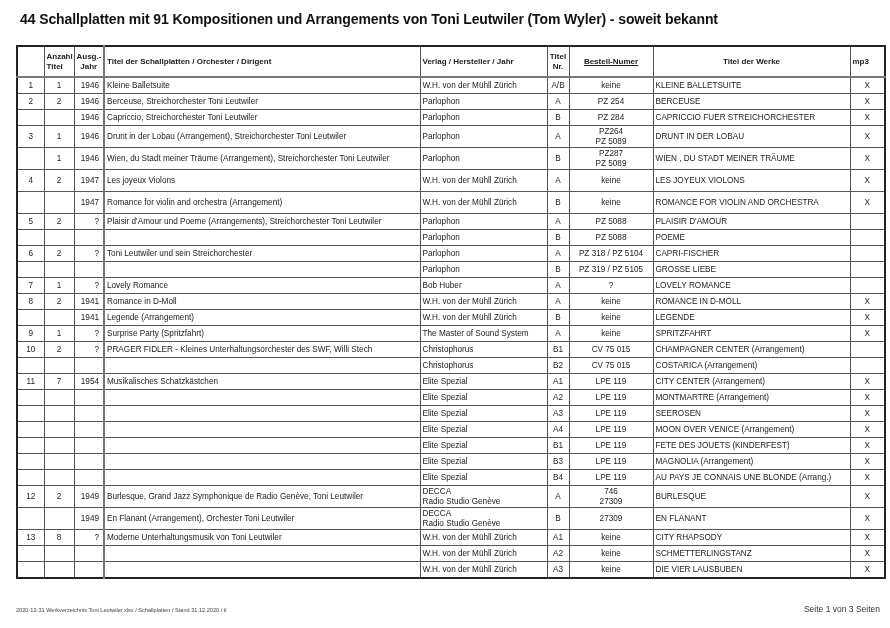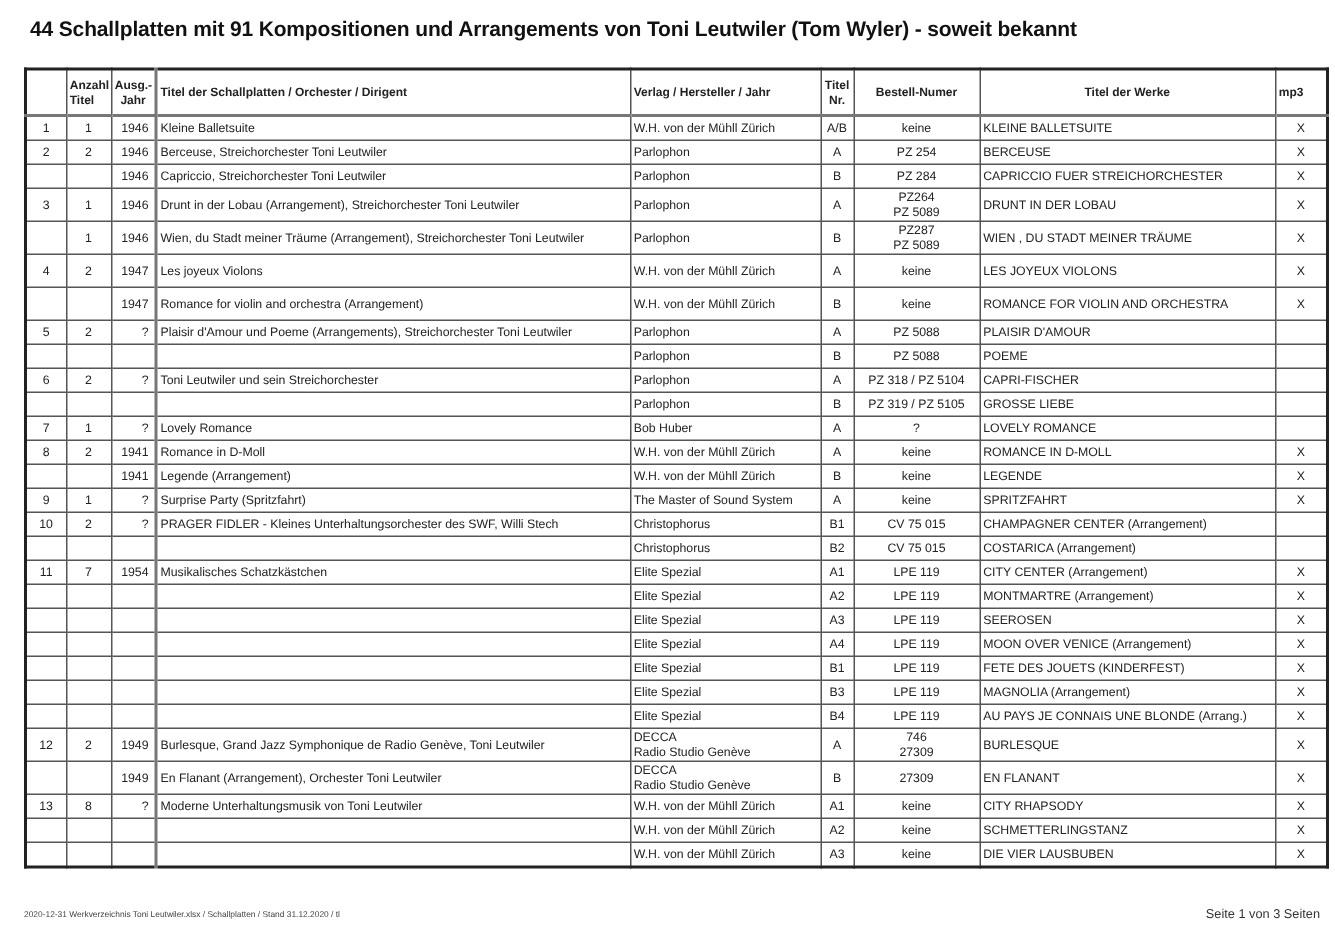--- a/index.html
+++ b/index.html
@@ -35,21 +35,21 @@
       <col style="width:35px">
   </colgroup>
   <thead>
     <tr>
       <th style="white-space:normal;text-align:center;padding-left:44px;">Platte Nr.</th>
       <th style="white-space:normal;text-align:left;">Anzahl Titel</th>
       <th style="white-space:normal;text-align:center;">Ausg.-Jahr</th>
       <th class="left-thick" style="text-align:left;">Titel der Schallplatten / Orchester / Dirigent</th>
       <th style="text-align:left;">Verlag / Hersteller / Jahr</th>
       <th style="white-space:normal;text-align:center;">Titel Nr.</th>
-      <th style="">Bestell-Numer</th>
+      <th style="text-decoration:underline;">Bestell-Numer</th>
       <th style="text-align:center;">Titel der Werke</th>
       <th style="text-align:left;">mp3</th>
     </tr>
   </thead>
   <tbody id="tbody">
       <tr class="h1">
         <td class="c"><span>1</span></td>
         <td class="c"><span>1</span></td>
         <td class="r"><span>1946</span></td>
         <td class="l left-thick"><span>Kleine Balletsuite</span></td>

